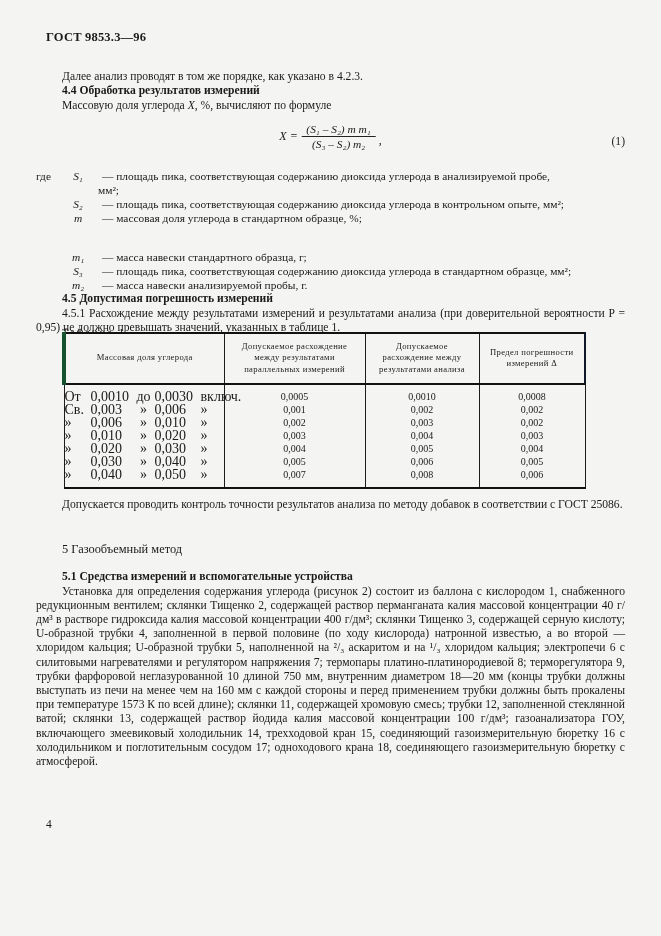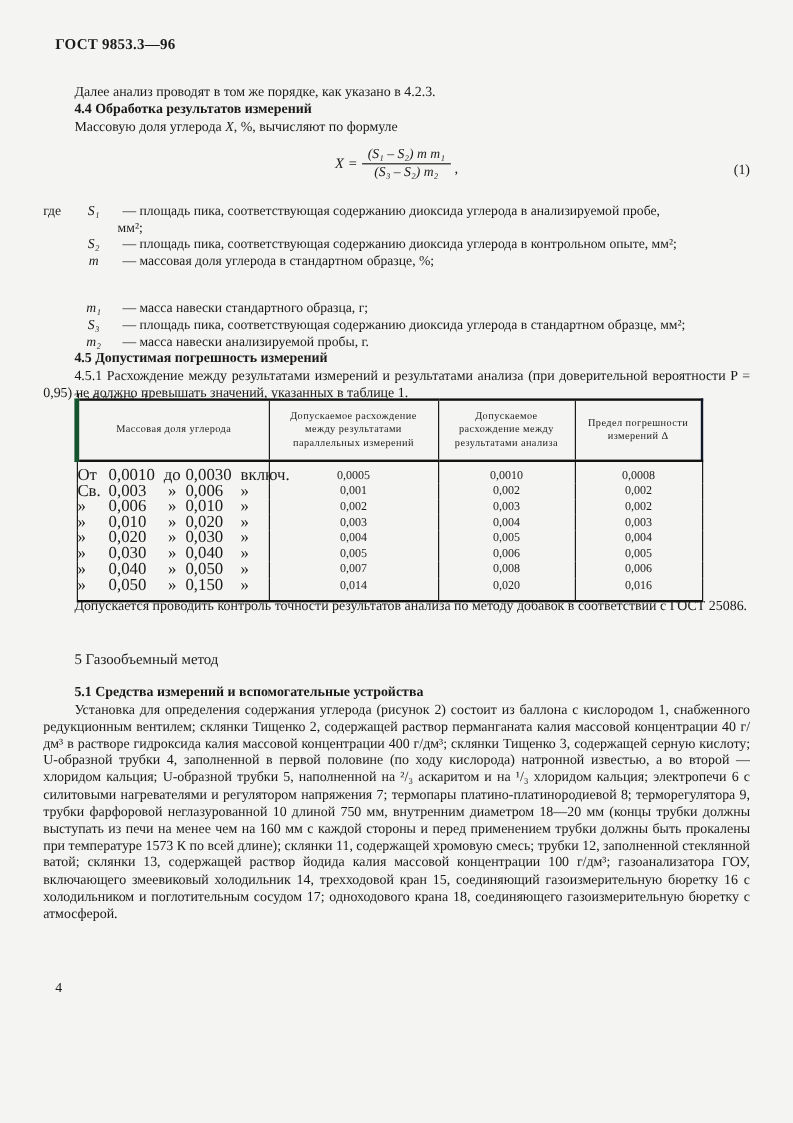--- a/index.html
+++ b/index.html
@@ -364,26 +364,20 @@
           <td class="c-num">0,005</td>
           <td class="c-num">0,006</td>
           <td class="c-num">0,005</td>
         </tr>
         <tr>
           <td class="c-range"><span class="rng"><span class="w-pre">»</span><span class="w-lo">0,040</span><span class="w-mid">»</span><span class="w-hi">0,050</span><span class="w-suf">»</span></span></td>
           <td class="c-num">0,007</td>
           <td class="c-num">0,008</td>
           <td class="c-num">0,006</td>
         </tr>
-        <tr>
-          <td class="c-range"><span class="rng"><span class="w-pre">»</span><span class="w-lo">0,050</span><span class="w-mid">»</span><span class="w-hi">0,150</span><span class="w-suf">»</span></span></td>
-          <td class="c-num">0,014</td>
-          <td class="c-num">0,020</td>
-          <td class="c-num">0,016</td>
-        </tr>
       </tbody>
     </table>
 
     <div class="lower">
 
 
       <p class="body-text indent">Допускается проводить контроль точности результатов анализа по методу добавок в соответствии с ГОСТ 25086.</p>
 
       <div class="gap-xl"></div>
 

